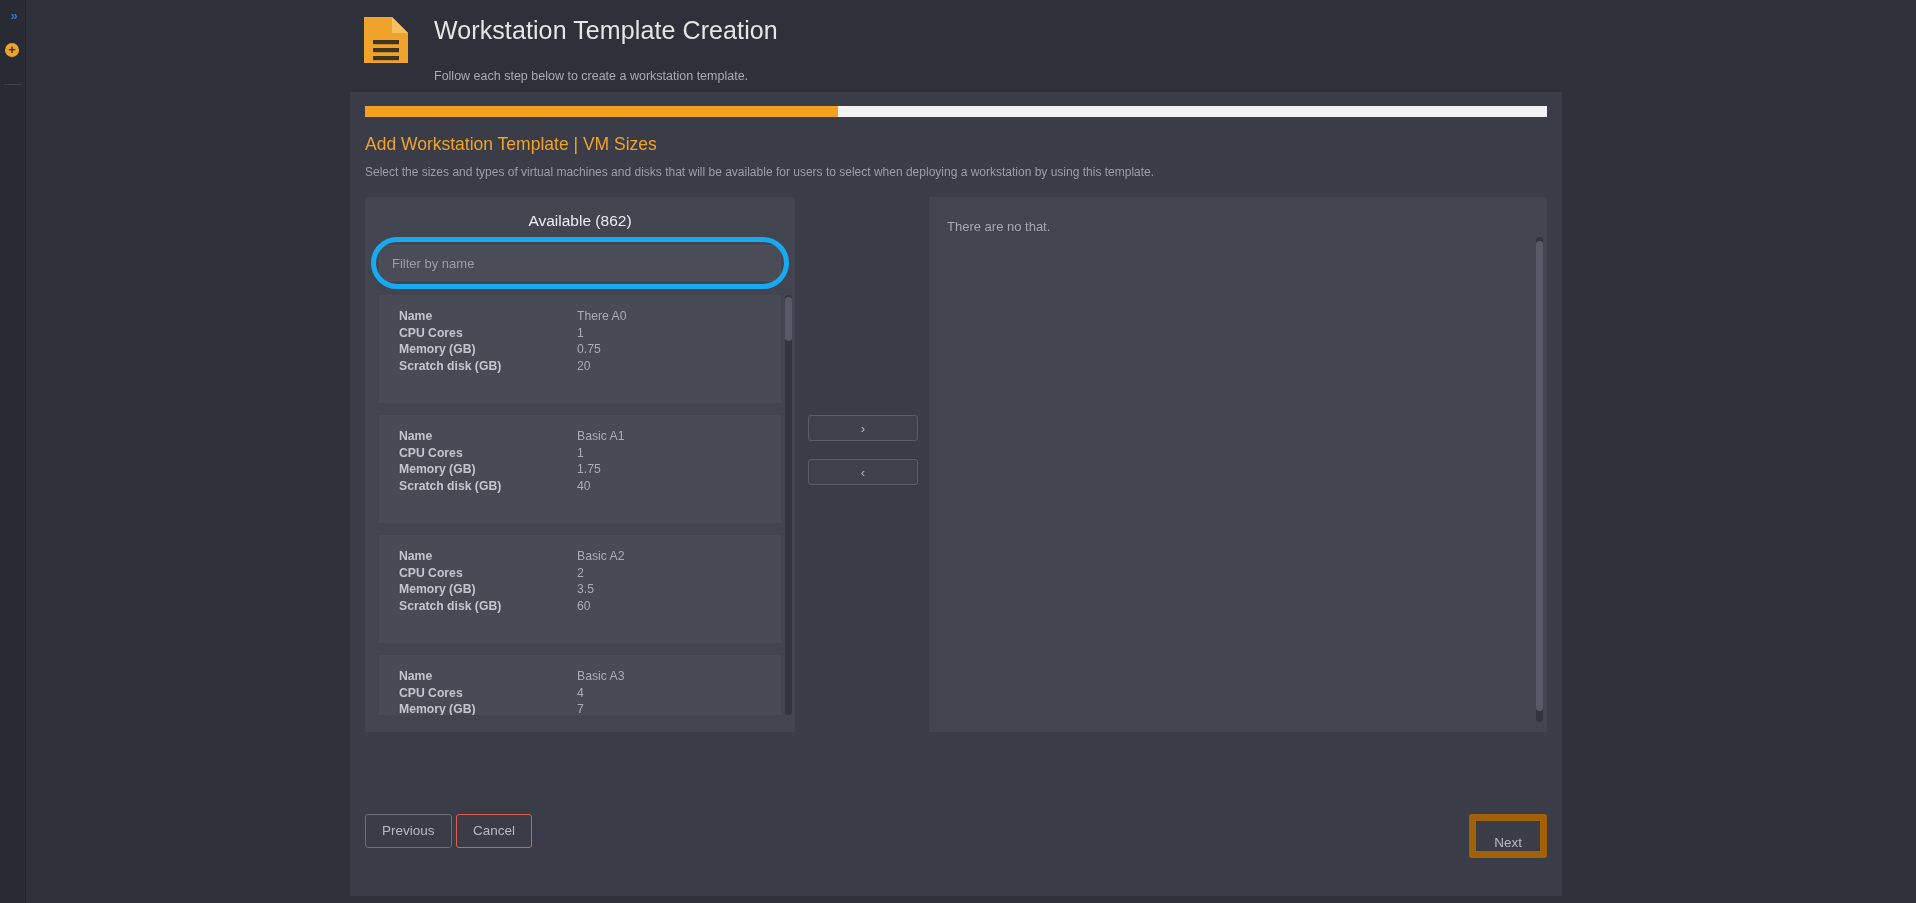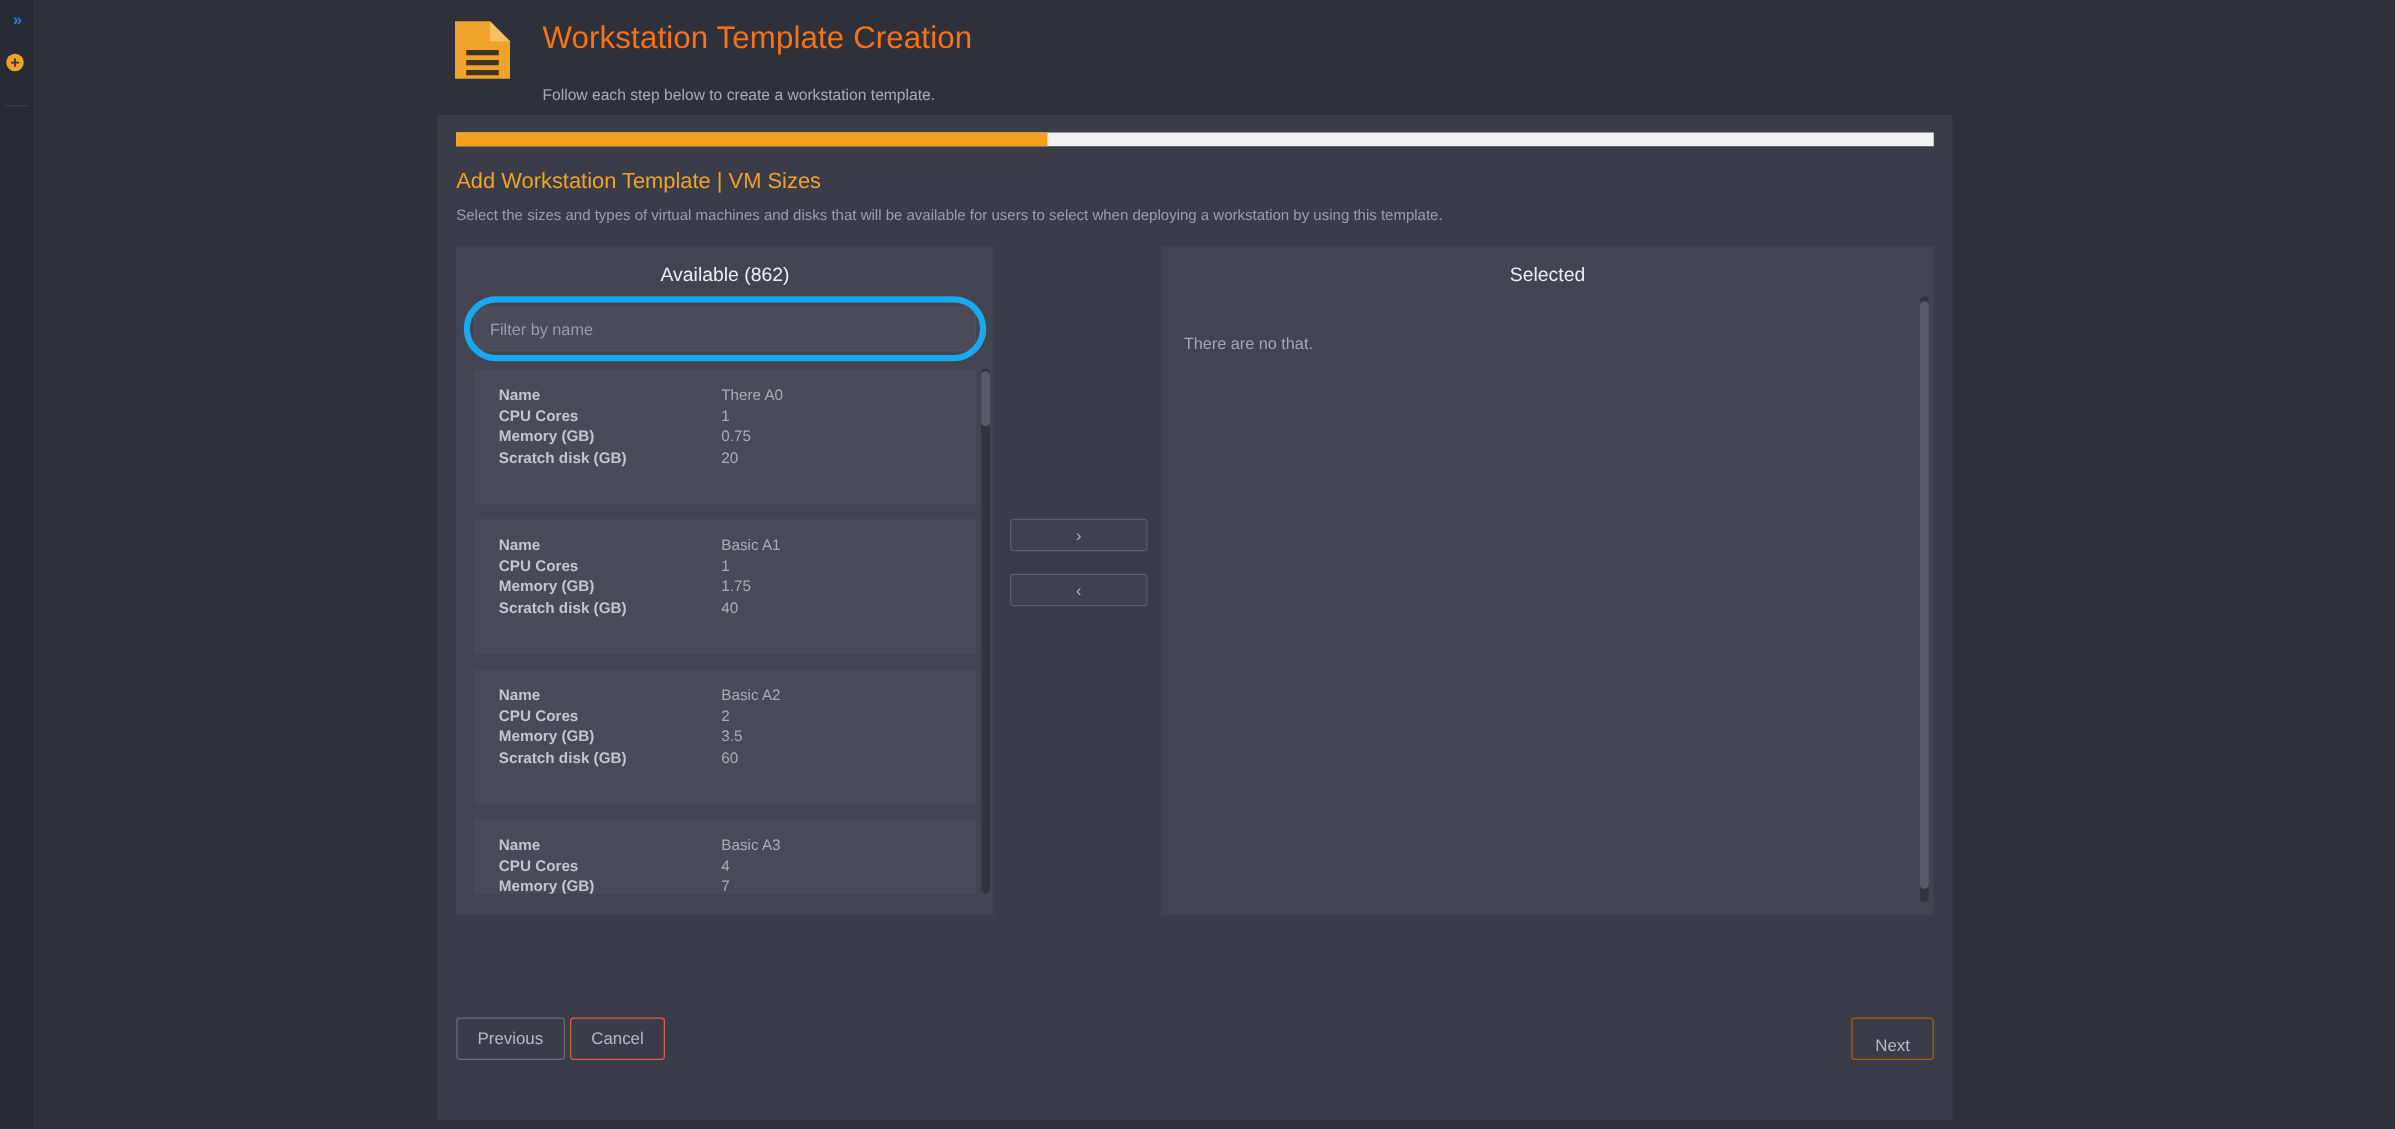--- a/index.html
+++ b/index.html
@@ -73,21 +73,21 @@
   .doc-icon {
     position: relative;
     width: 52px; height: 52px;
     margin-top: 4px;
   }
   .doc-icon svg { display: block; }
 
   .header-text { padding-top: 6px; }
   .page-title {
     font-size: 25px;
-    color: #f97316;
+    color: #e5e5e5;
     font-weight: normal;
     line-height: 1.15;
     letter-spacing: .1px;
   }
   .page-subtitle {
     margin-top: 24px;
     font-size: 12.5px;
     color: #a8abb4;
     font-weight: normal;
   }
@@ -264,21 +264,21 @@
     background: transparent;
     border-radius: 3px;
     font-family: "Liberation Sans", sans-serif;
     font-size: 13.5px;
     color: #b7bac2;
     cursor: pointer;
     line-height: 1;
   }
   .btn-previous { border: 1px solid #6b6e7a; }
   .btn-cancel   { border: 1px solid #e05c4e; }
-  .btn-next     { border: 1px solid #a16207; float: right; padding: 15px 18px; }
+  .btn-next     { border: 7px solid #a16207; float: right; padding: 15px 18px; }
 </style>
 </head>
 <body>
 
 <div id="app">
 
   <div class="rail">
     <div class="rail-expand">
       <span>»</span>
     </div>
@@ -399,21 +399,20 @@
           </div>
         </div>
       </div>
 
       <div class="transfer">
         <button class="transfer-btn">›</button>
         <button class="transfer-btn">‹</button>
       </div>
 
       <div class="panel panel-selected">
-        <div class="panel-head">Selected</div>
         <div class="empty-msg">There are no that.</div>
         <div class="scroll-track" style="top:40px;height:485px;right:4px;">
           <div class="scroll-thumb" style="top:4px;height:470px;"></div>
         </div>
       </div>
 
     </div>
 
     <div class="footer">
       <button class="btn btn-next">Next</button>

